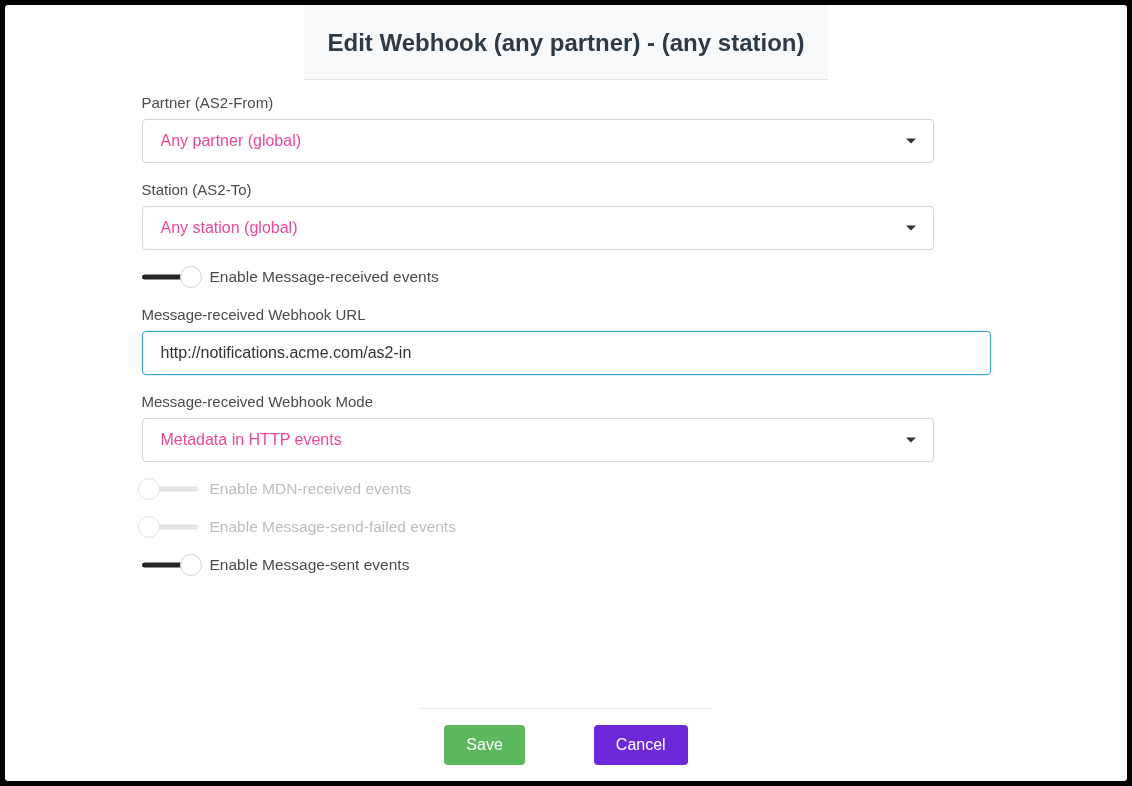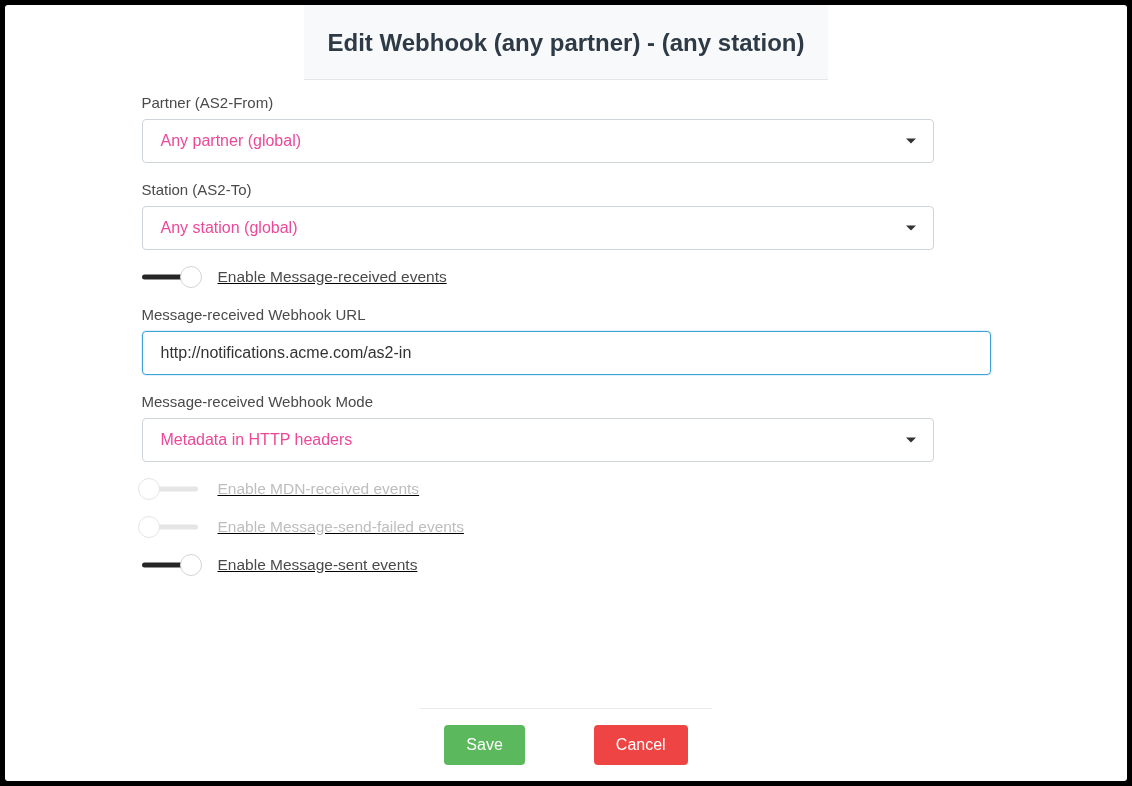--- a/index.html
+++ b/index.html
@@ -86,23 +86,22 @@
       outline: none;
     }
     .text-input.focused {
       border-color: #3ca3d9;
       box-shadow: 0 0 0 1px rgba(60,163,217,0.15);
     }
     .full-width { width: 849px; max-width: 100%; }
     .toggle-row {
       display: flex;
       align-items: center;
-      gap: 20px;
+      gap: 12px;
       margin: 10px 0 20px 0;
-      text-decoration: underline;
     }
     .toggle {
       position: relative;
       width: 56px;
       height: 4px;
       border-radius: 3px;
       cursor: pointer;
     }
     .toggle .track {
       position: absolute;
@@ -143,21 +142,21 @@
     .btn {
       height: 40px;
       padding: 0 22px;
       border: none;
       border-radius: 4px;
       font-size: 16px;
       color: #fff;
       cursor: pointer;
     }
     .btn-save { background: #5cb85c; }
-    .btn-cancel { background: #ef4444; margin-left: 47px; }
+    .btn-cancel { background: #6d28d9; margin-left: 47px; }
   </style>
 </head>
 <body>
 
 <div class="modal">
 
   <div class="modal-header">
     <h2>Edit Webhook (any partner) - (any station)</h2>
   </div>
 
@@ -194,21 +193,21 @@
 
       <div class="field-group">
         <label class="field-label">Message-received Webhook URL</label>
         <input type="text" class="text-input focused full-width" value="http://notifications.acme.com/as2-in" style="">
       </div>
 
       <div class="field-group">
         <label class="field-label">Message-received Webhook Mode</label>
         <div class="select-control">
           <div class="select-box">
-            <span>Metadata in HTTP headers</span>
+            <span>Metadata in HTTP events</span>
           </div>
           <span class="caret-down"></span>
         </div>
       </div>
 
       <div class="toggle-row">
         <div class="toggle off disabled">
           <div class="track"></div>
           <div class="knob"></div>
         </div>

